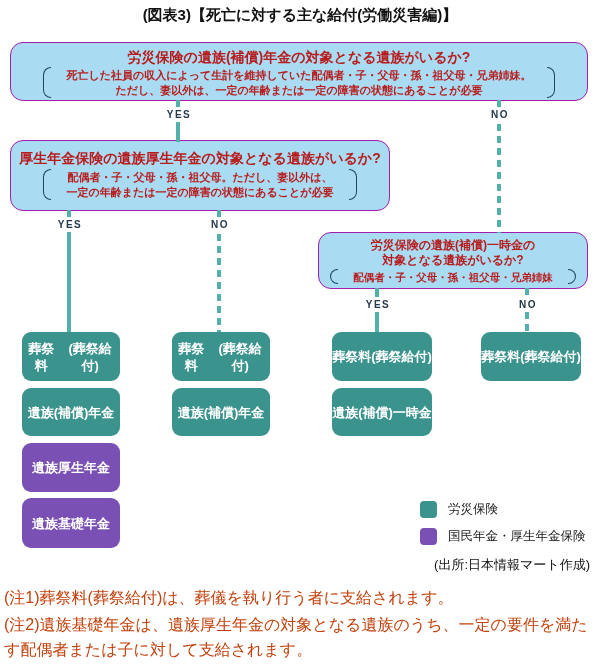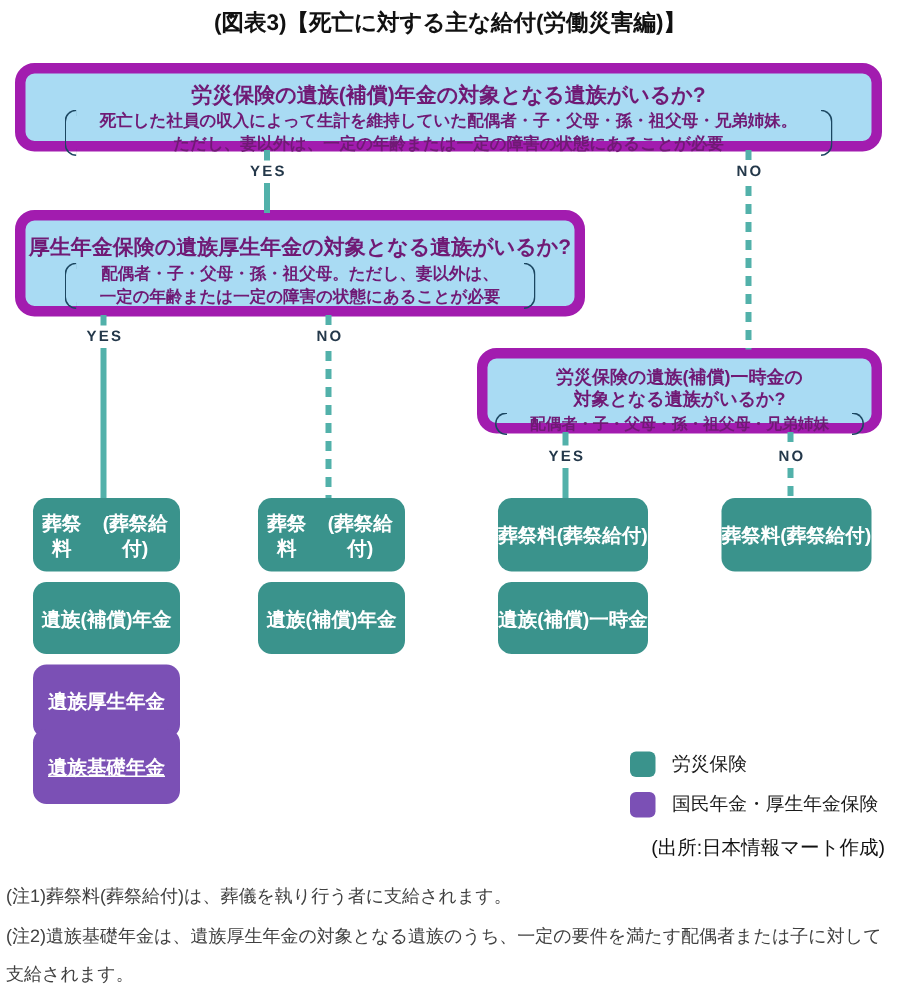--- a/index.html
+++ b/index.html
@@ -8,22 +8,22 @@
     font-family:"Liberation Sans","DejaVu Sans",sans-serif;
     overflow:hidden;
   }
   .chart-title {
     position:absolute; left:0; top:6px; width:600px;
     text-align:center; font-size:15px; font-weight:bold; color:#111111;
   }
   
   .qbox {
     position:absolute; box-sizing:border-box;
-    background:#A9DBF3; border:7px solid #a21caf; border-radius:13px;
-    color:#701a75; text-align:center;
+    background:#A9DBF3; border:1px solid #a21caf; border-radius:13px;
+    color:#b91c1c; text-align:center;
   }
   .qtitle { font-weight:bold; }
   .qbox .qdetail {
     display:flex; justify-content:center; align-items:center; gap:15px; margin-top:1px;
   }
   .qlines { font-weight:bold; }
   .bracket { flex:0 0 auto; width:8px; border:1.5px solid #1B4660; box-sizing:border-box; }
   .bracket.left  { border-right:none; border-radius:8px 0 0 8px; }
   .bracket.right { border-left:none;  border-radius:0 8px 8px 0; }
 
@@ -75,34 +75,34 @@
   }
   .obox.teal   { background:#3A938C; }
   .obox.purple { background:#7B50B5; }
   .c1 { left:22px;  width:98px; }
   .c2 { left:172px; width:98px; }
   .c3 { left:332px; width:100px; }
   .c4 { left:481px; width:100px; }
   .r1 { top:332px; height:49px; }
   .r2 { top:388px; height:48px; }
   .r3 { top:443px; height:49px; }
-  .r4 { top:486px; height:50px;text-decoration:underline; }
+  .r4 { top:498px; height:50px; }
 
   
   .legend { position:absolute; left:420px; top:501px; }
   .legend-row { display:flex; align-items:center; gap:11px; height:17px; margin-bottom:10px; }
   .swatch { width:17px; height:17px; border-radius:4px; flex:0 0 auto; }
   .swatch.teal { background:#3A938C; }
   .swatch.purple { background:#7B50B5; }
   .legend-label { font-size:12.5px; color:#1a1a1a; white-space:nowrap;font-family:Liberation Serif, serif; }
   .source {
     position:absolute; right:10px; top:556px;
     font-size:13px; color:#111111; white-space:nowrap;
   }
-  .note { position:absolute; left:4px; width:594px; font-size:12px; color:#404040; line-height:25px; }
+  .note { position:absolute; left:4px; width:594px; font-size:16px; color:#c2410c; line-height:25px; }
   #note1 { top:585px; }
   #note2 { top:612px; }
 </style>
 </head>
 <body>
 
 <div class="canvas">
 
   <div class="chart-title">(図表3)【死亡に対する主な給付(労働災害編)】</div>
 

